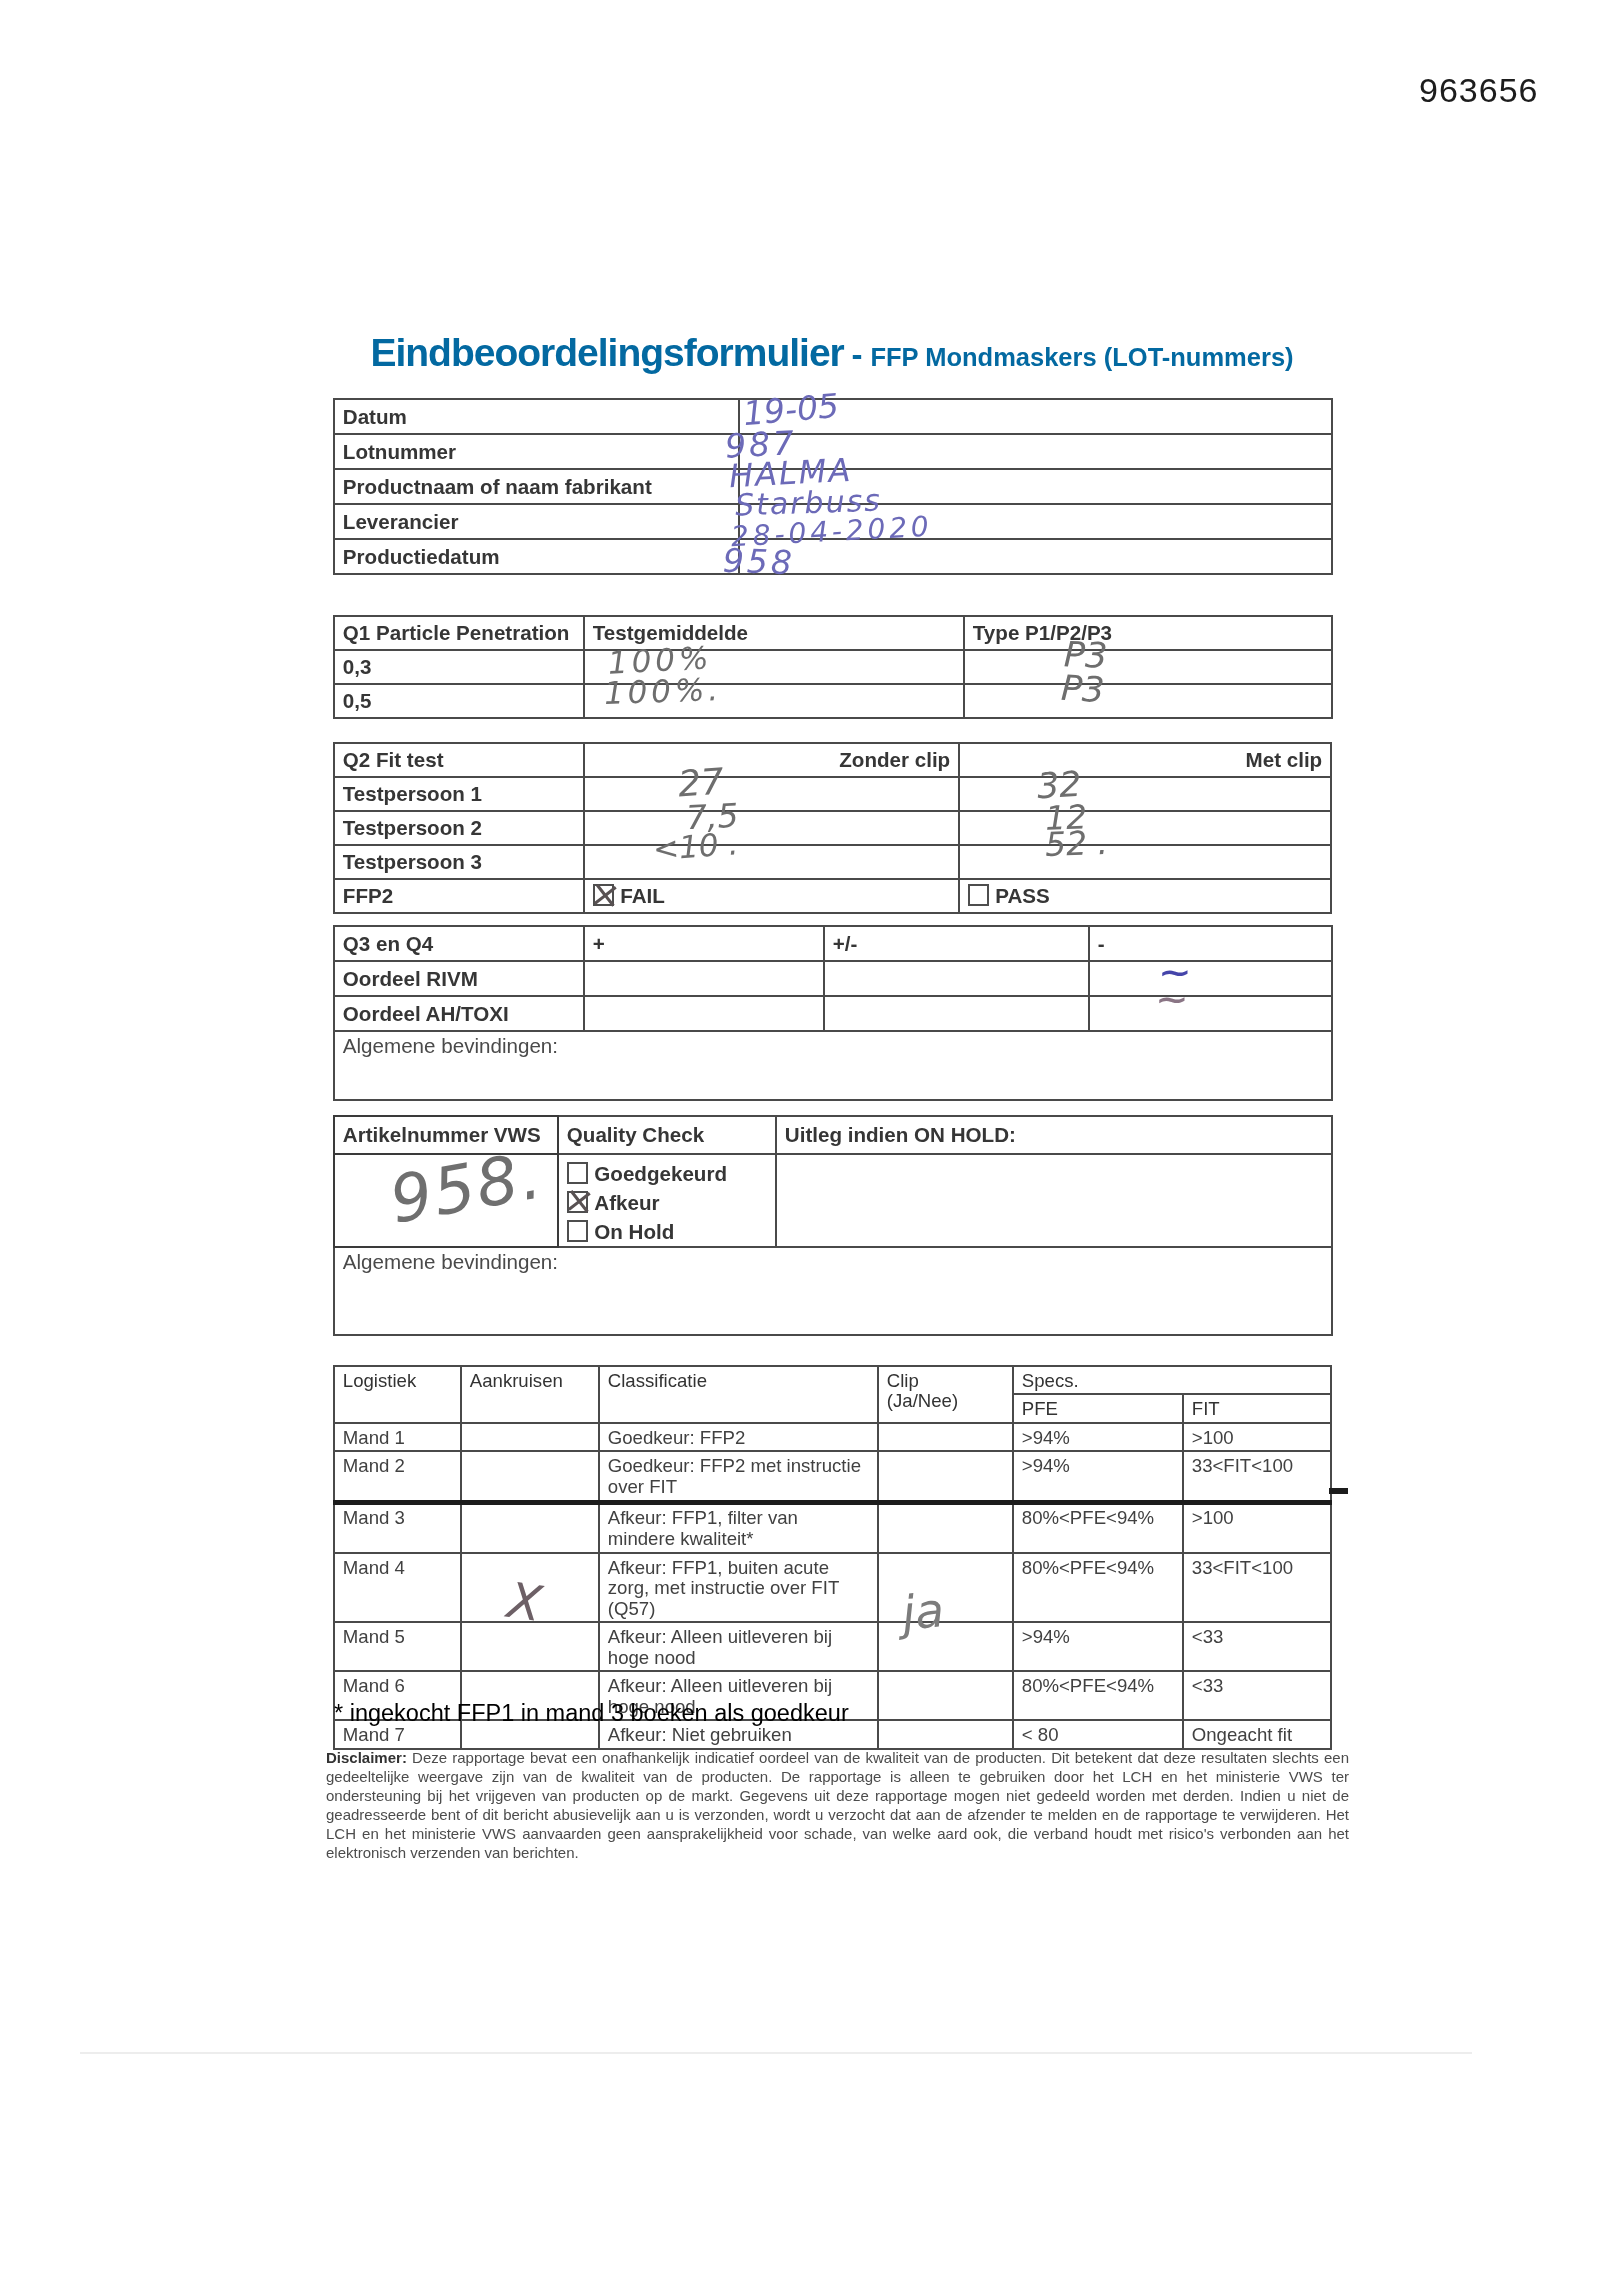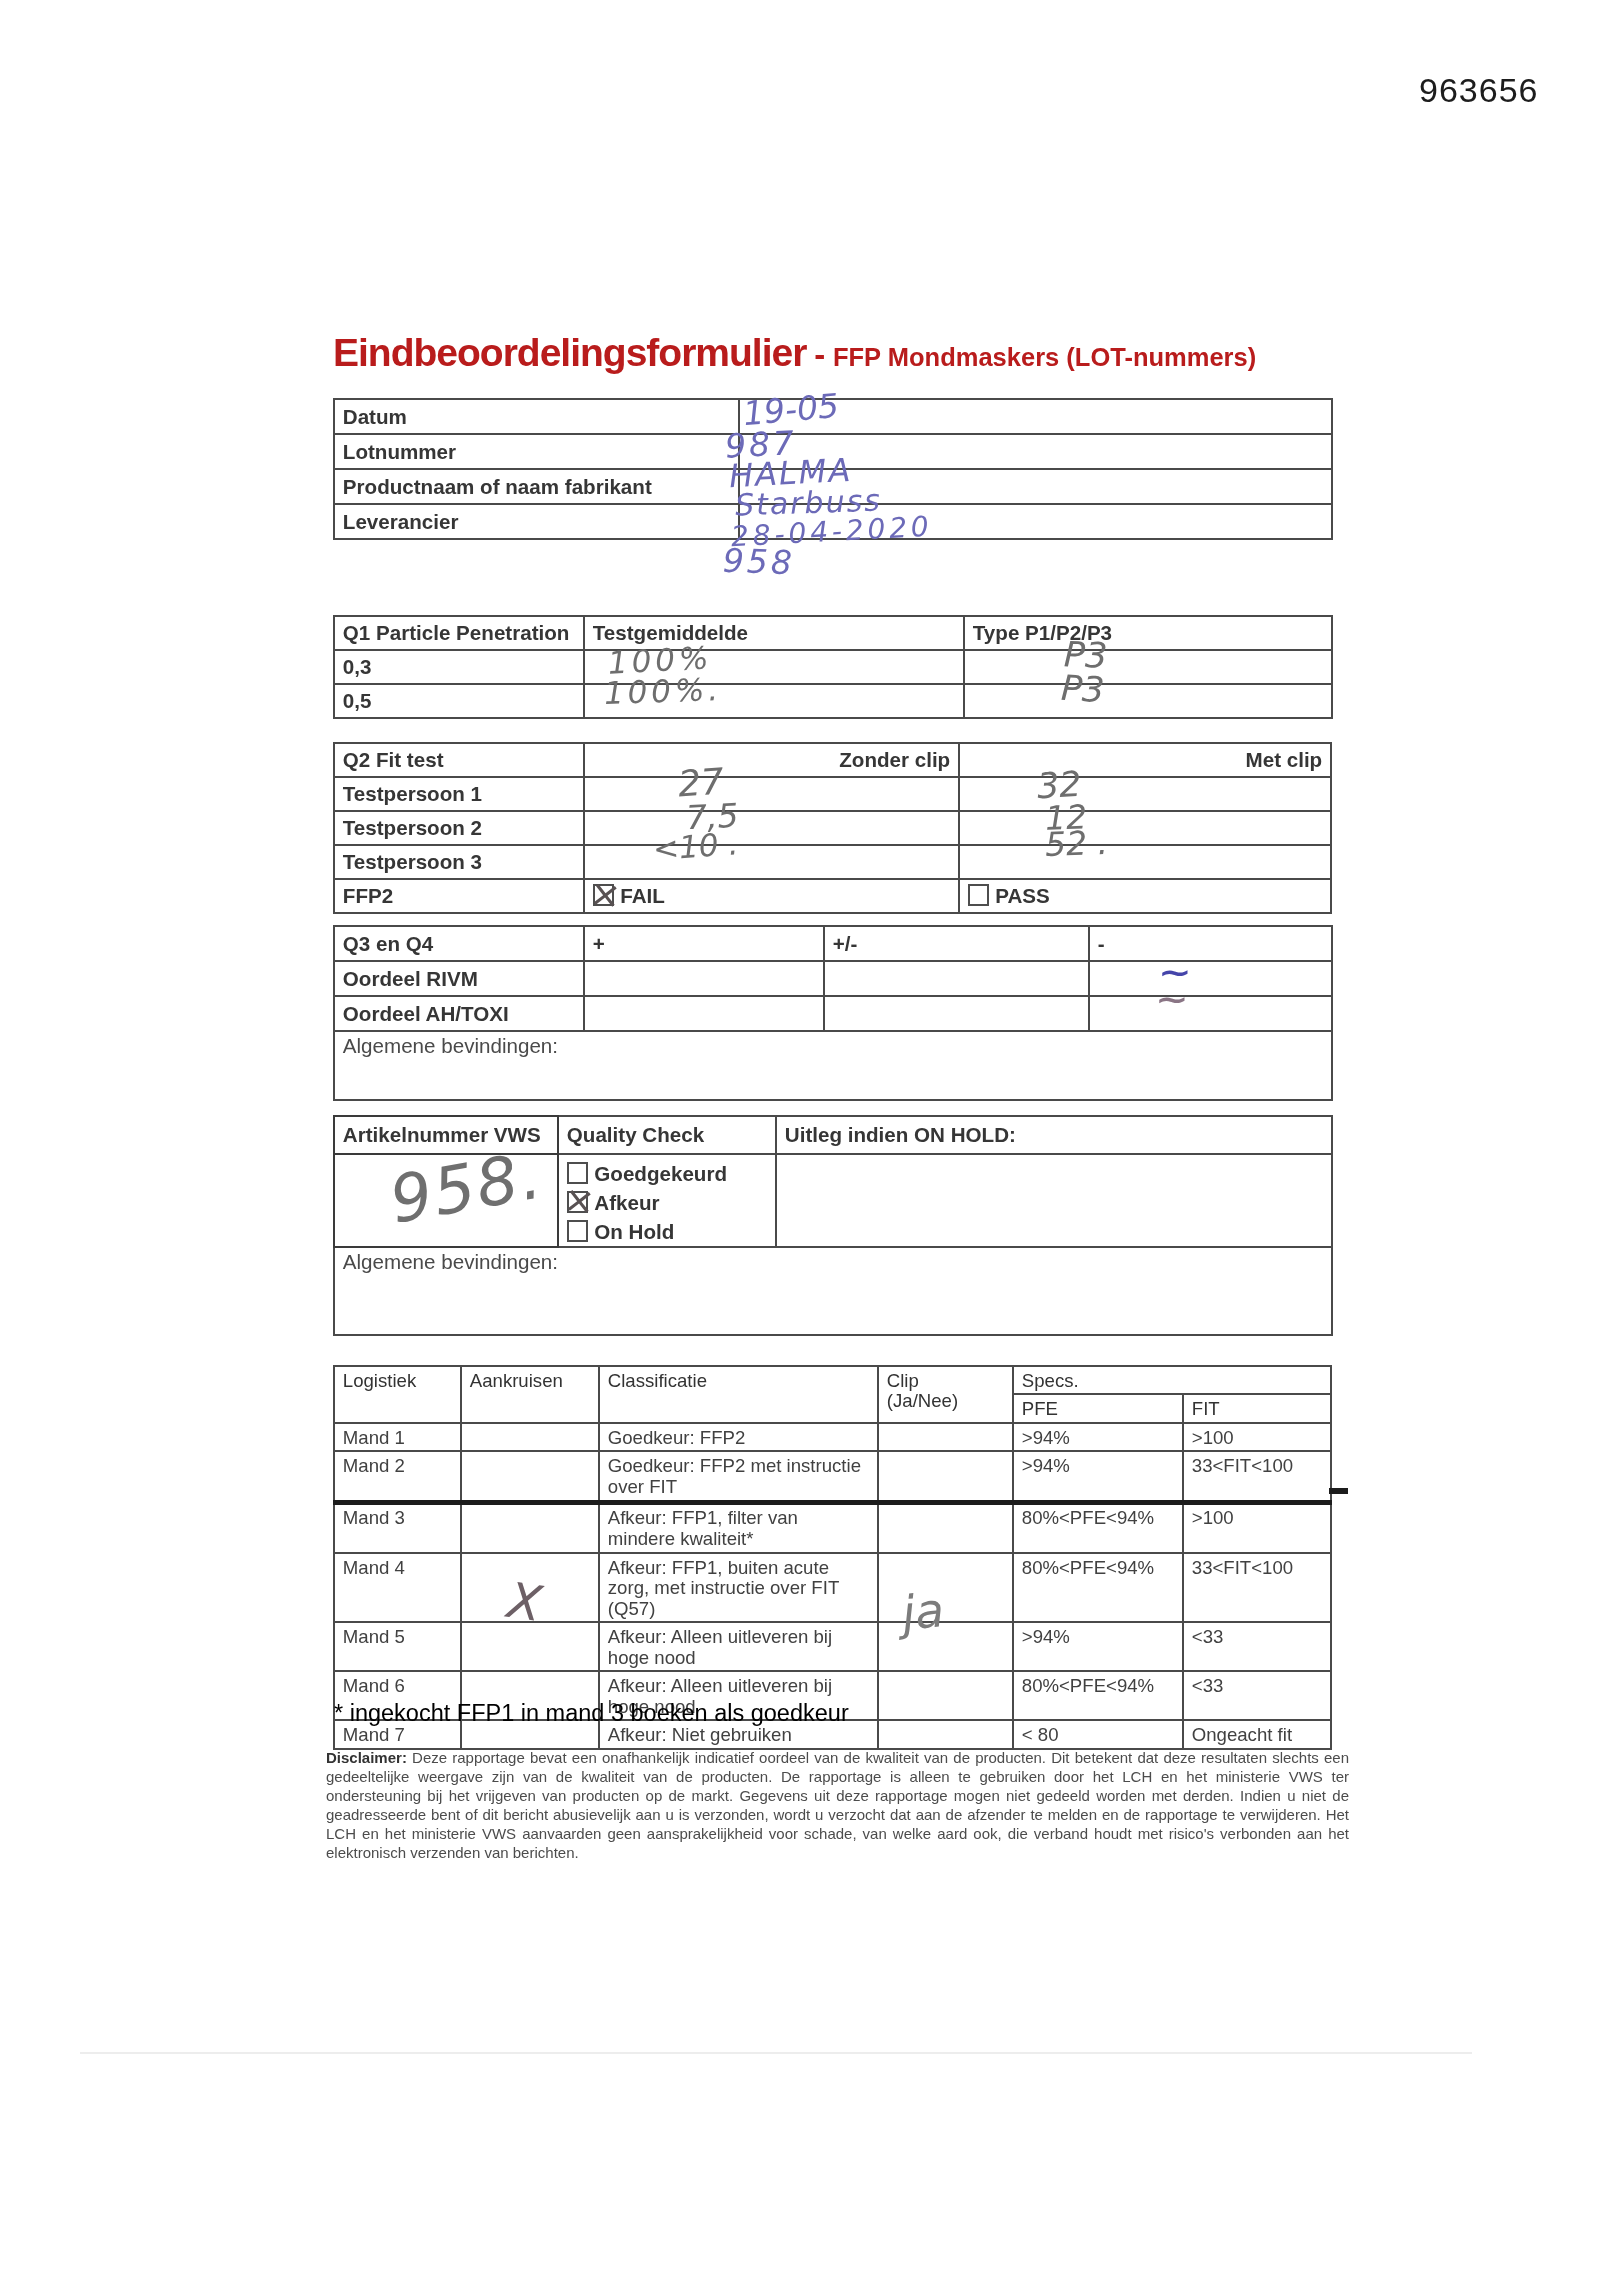--- a/index.html
+++ b/index.html
@@ -2,21 +2,21 @@
 <html><head>
 <meta charset="utf-8">
 <style>
   html,body{margin:0;padding:0;background:#ffffff;}
   .page{position:relative;width:1621px;height:2292px;background:#ffffff;overflow:hidden;
         font-family:"Liberation Sans",sans-serif;color:#383838;}
 
   .page-number{position:absolute;left:1419px;top:71px;font-size:34px;color:#1d1d1d;
                font-family:"Liberation Sans",sans-serif;letter-spacing:1px;}
 
-  .title{position:absolute;left:333px;top:331px;width:998px;text-align:left;white-space:nowrap;color:#b91c1c;}
+  .title{position:absolute;left:333px;top:331px;width:998px;text-align:center;white-space:nowrap;color:#0369a1;}
   .title-main{font-size:39px;font-weight:bold;letter-spacing:-1px;}
   .title-sep{font-size:33px;font-weight:bold;padding:0 7.8px;}
   .title-sub{font-size:25.5px;font-weight:bold;}
 
   table.tbl{position:absolute;border-collapse:collapse;table-layout:fixed;}
   table.tbl td{border:2px solid #4a4a4a;padding:2px 7.8px;font-size:20.6px;color:#363636;
                overflow:visible;background:#fff;}
   td.lbl{font-weight:bold;}
   td.shade{background:#ececec;}
   td.ctr{text-align:right;}
@@ -98,20 +98,24 @@
     <tr>
           <td class="lbl">Lotnummer</td>
           <td></td>
         </tr>
     <tr>
           <td class="lbl">Productnaam of naam fabrikant</td>
           <td></td>
         </tr>
     <tr>
           <td class="lbl">Leverancier</td>
+          <td></td>
+        </tr>
+    <tr>
+          <td class="lbl">Productiedatum</td>
           <td></td>
         </tr>
   </tbody>
     </table>
 
   <table class="tbl" id="q1-table">
     <colgroup>
         <col style="width:250px">
         <col style="width:380px">
         <col style="width:368px">

